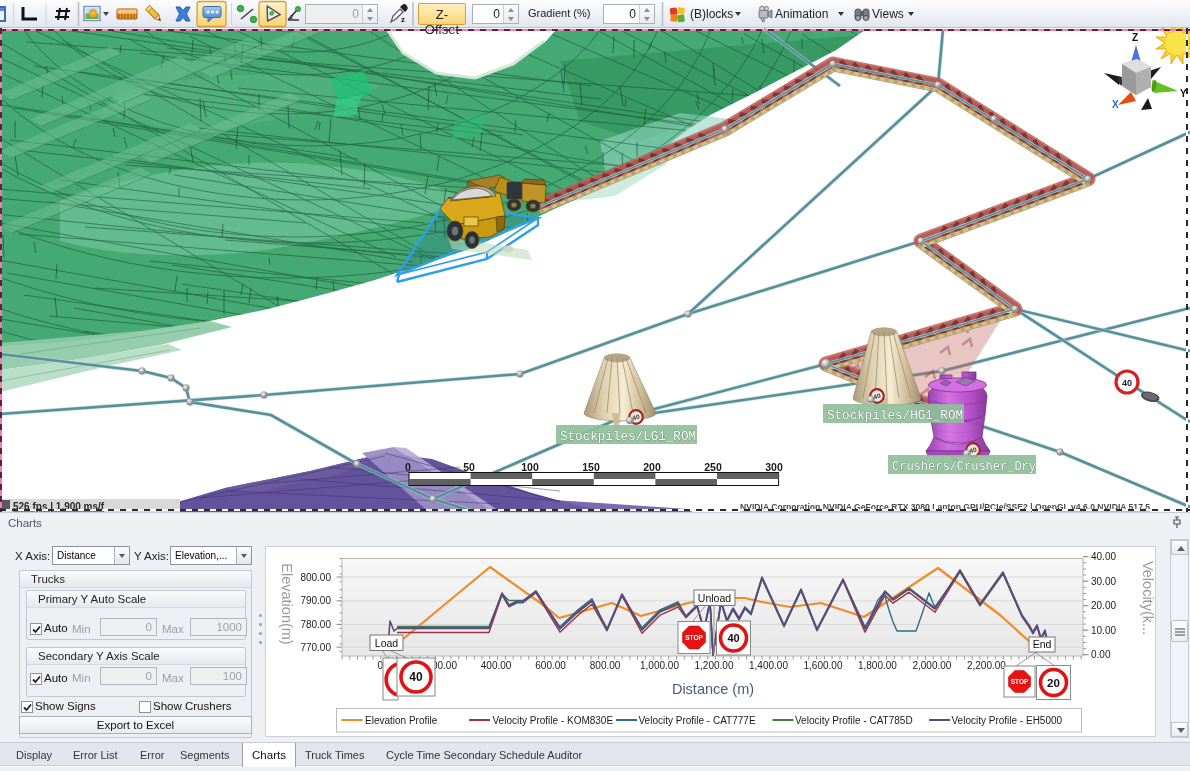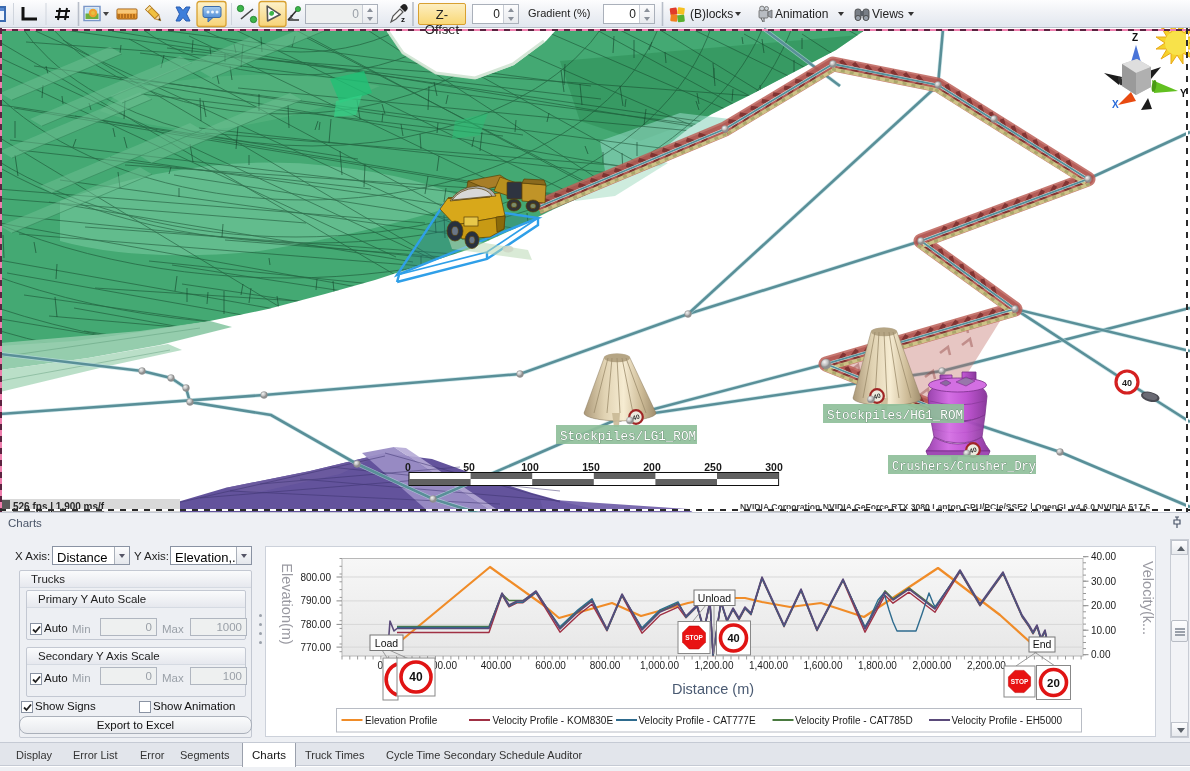--- a/index.html
+++ b/index.html
@@ -23,30 +23,30 @@
 .vpborder .bb{position:absolute;left:0;bottom:1px;width:100%;height:2px;background:repeating-linear-gradient(90deg,#2a2a2a 0 6px,#fff 6px 12px)}
 .vpborder .br{position:absolute;right:2px;top:0;width:2px;height:100%;background:repeating-linear-gradient(180deg,#2a2a2a 0 6px,#fff 6px 12px)}
 .cpanel{position:absolute;left:0;top:512px;width:1190px;height:230px;background:#eef0f4;border-top:1px solid #c5cad4}
 .chartbox{position:absolute;left:265px;top:546px;width:891px;height:191px;background:#fff;border:1px solid #ccd1da}
 .chart{position:absolute;left:0;top:512px}
 .ptitle{position:absolute;left:8px;top:517px;font-size:11.5px;color:#4a5568}
 .lbl{position:absolute;font-size:11.5px;color:#222;white-space:nowrap}
 .lbl.dim{color:#9aa0a8}
 .lbl.b{color:#111}
 .combo{position:absolute;height:19px;background:#fff;border:1px solid #8a93a3;display:flex}
-.combo span{flex:1;font-size:13px;padding:2.5px 0 0 4px;white-space:nowrap;overflow:hidden}
+.combo span{flex:1;font-size:10px;padding:2.5px 0 0 4px;white-space:nowrap;overflow:hidden}
 .cbtn{width:15px;border-left:1px solid #aab0ba;background:linear-gradient(#fcfcfd,#e4e7ec);display:flex;align-items:center;justify-content:center}
 .car{width:0;height:0;border-left:3.5px solid transparent;border-right:3.5px solid transparent;border-top:4px solid #556}
 .grp{position:absolute;border:1px solid #c3c8d2;background:#edeff3;border-radius:2px}
 .grp.g2{background:#edeff3}
 .ghdr{height:17px;background:linear-gradient(#fafbfc,#e6e8ee);border-bottom:1px solid #d5dae2;font-size:11.5px;color:#222;padding:2px 0 0 11px;border-radius:2px 2px 0 0}
 .chk{position:absolute;width:12px;height:12px;background:#fff;border:1px solid #8a93a3}
 .chk svg{position:absolute;left:0;top:0}
 .inp{position:absolute;height:18px;background:#eef0f0;border:1px solid #b0b6c0;font-size:11.5px;color:#9aa0a8;text-align:right;padding:2px 4px 0 0}
-.btn{position:absolute;background:linear-gradient(#fafbfc,#e8eaee);border:1px solid #aab0ba;border-radius:8px;font-size:11.5px;color:#111;text-align:center;padding-top:2px}
+.btn{position:absolute;background:linear-gradient(#fafbfc,#e8eaee);border:1px solid #aab0ba;border-radius:0;font-size:11.5px;color:#111;text-align:center;padding-top:2px}
 .lp .sb{position:absolute;left:1170px;top:539px;width:19px;height:199px;background:#f2f3f6;border:1px solid #c8ccd4}
 .sbar{position:absolute;left:0;width:17px;height:15px;background:linear-gradient(#fdfdfe,#e8eaee);border:1px solid #c0c4cc}
 .sbar.up2{top:0}
 .sbar.dn2{bottom:0}
 .sbar.up2::after{content:"";position:absolute;left:4.5px;top:5px;border-left:4px solid transparent;border-right:4px solid transparent;border-bottom:5px solid #5a6068}
 .sbar.dn2::after{content:"";position:absolute;left:4.5px;top:5px;border-left:4px solid transparent;border-right:4px solid transparent;border-top:5px solid #5a6068}
 .sthumb{position:absolute;left:0;top:80px;width:17px;height:22px;background:linear-gradient(#fdfdfe,#eceef2);border:1px solid #b8bcc4;border-radius:2px}
 .sthumb::after{content:"";position:absolute;left:3px;top:7px;width:10px;height:1.5px;background:#9aa0aa;box-shadow:0 3px 0 #9aa0aa,0 6px 0 #9aa0aa}
 .tabbar{position:absolute;left:0;top:742px;width:1190px;height:24px;background:#e2e5eb;border-top:1px solid #c5cad4;border-bottom:1px solid #c5cad4}
 .tab{position:absolute;top:6px;font-size:11px;color:#333}
@@ -1029,21 +1029,21 @@
       <div class="inp" style="left:100px;top:667px;width:57px">0</div>
       <span class="lbl dim" style="left:162px;top:672px">Max</span>
       <div class="inp" style="left:190px;top:667px;width:57px">100</div>
       <div class="chk" style="left:21px;top:701px">
         <svg width="11" height="11" viewBox="0 0 11 11">
           <path d="M2 5.5 L4.5 8 L9 2.5" stroke="#222" stroke-width="1.8" fill="none"></path>
         </svg>
       </div>
       <span class="lbl b" style="left:35px;top:700px">Show Signs</span>
       <div class="chk" style="left:139px;top:701px"></div>
-      <span class="lbl b" style="left:153px;top:700px">Show Animation</span>
+      <span class="lbl b" style="left:153px;top:700px">Show Crushers</span>
       <div class="btn" style="left:19px;top:716px;width:233px;height:18px">Export to Excel</div>
       <div style="position:absolute;left:259px;top:614px;width:3px;height:30px;display:flex;flex-direction:column;justify-content:space-between">
         <div style="width:3px;height:3px;background:#9aa0aa;border-radius:50%"></div>
         <div style="width:3px;height:3px;background:#9aa0aa;border-radius:50%"></div>
         <div style="width:3px;height:3px;background:#9aa0aa;border-radius:50%"></div>
         <div style="width:3px;height:3px;background:#9aa0aa;border-radius:50%"></div>
       </div>
       <div class="sb">
         <div class="sbar up2"></div>
         <div class="sthumb"></div>

